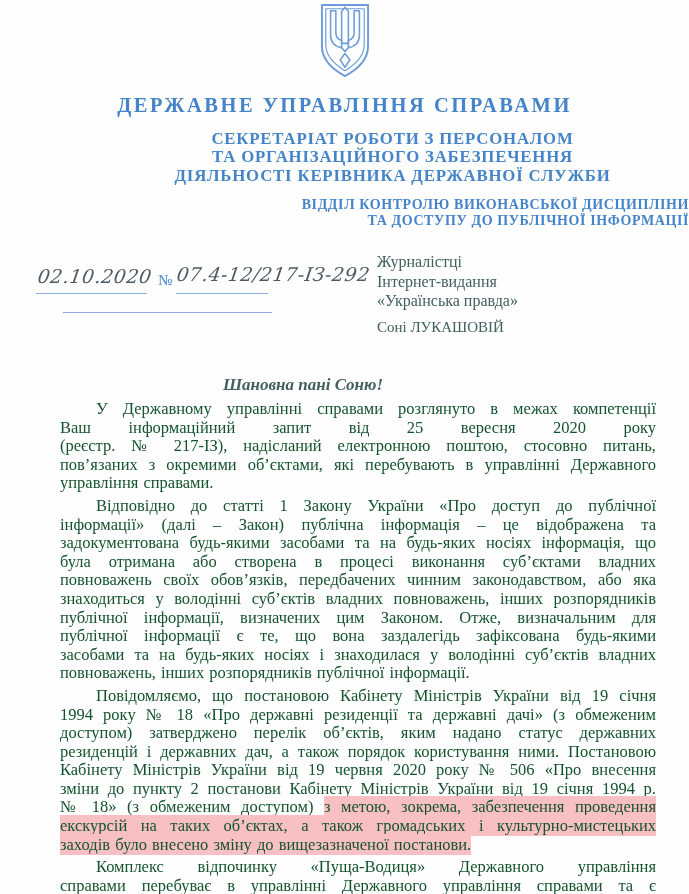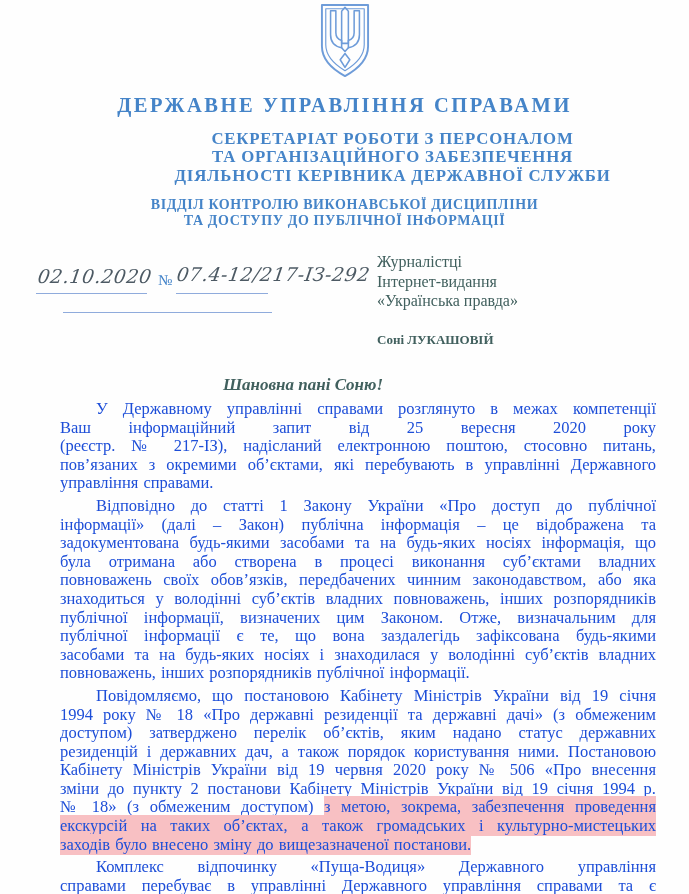--- a/index.html
+++ b/index.html
@@ -15,52 +15,52 @@
   .emblem{position:absolute;left:317px;top:3px;width:56px;height:75px;}
   .org-name{
     position:absolute;left:0;top:94px;width:689px;text-align:center;
     color:#4584c8;font-size:20.5px;font-weight:700;letter-spacing:2.5px;
   }
   .dept{
     position:absolute;left:0;top:130px;width:689px;text-align:center;
     color:#4584c8;font-size:16.8px;font-weight:700;letter-spacing:0.8px;line-height:18.3px;padding-left:48px;
   }
   .division{
-    position:absolute;left:0;top:197px;width:689px;text-align:center;
+    position:absolute;left:0;top:197px;width:689px;text-align:right;
     color:#4584c8;font-size:14px;font-weight:700;letter-spacing:0.6px;line-height:15.8px;
   }
 
   
   .hand{
     position:absolute;color:#4d5a64;
     font-family:"DejaVu Serif", serif;font-style:italic;
     font-size:19px;transform:skewX(-8deg);white-space:nowrap;letter-spacing:0.5px;
   }
   .hand-date{left:38px;top:265px;}
   .hand-number{left:177px;top:263px;}
   .no-symbol{position:absolute;left:158px;top:272px;color:#3f80c8;font-size:15px;}
   .ruled{position:absolute;height:0;border-top:1.5px solid #8fabdc;}
   .ruled-a{left:36px;top:293px;width:111px;}
   .ruled-b{left:176px;top:293px;width:92px;}
   .ruled-c{left:63px;top:312px;width:209px;}
 
   
   .recipient{position:absolute;left:377px;top:252px;color:#41605e;font-size:16px;line-height:19.5px;}
-  .recipient .name{margin-top:19px;font-weight:700;font-size:13px;}
+  .recipient .name{margin-top:7px;font-weight:400;font-size:15px;}
 
   
   .salutation{
     position:absolute;left:0;top:375px;width:584px;text-align:center;
     color:#41605e;font-size:17px;font-weight:700;font-style:italic;padding-left:22px;box-sizing:border-box;
   }
 
   
   .body-text{
     position:absolute;left:60px;top:400px;width:596px;
-    color:#1d4ed8;font-size:16.5px;line-height:18.6px;word-spacing:1px;
+    color:#14532d;font-size:16.5px;line-height:18.6px;word-spacing:1px;
   }
   .para + .para{margin-top:4px;}
   .ln{text-align:justify;text-align-last:justify;}
   .ln.ind{text-indent:36px;}
   .ln.end{text-align-last:left;}
   .hl{background:#f8c0c3;box-shadow:0 1px 0 #f8c0c3, 0 -1px 0 #f8c0c3;}
 </style>
 </head>
 <body>
 

